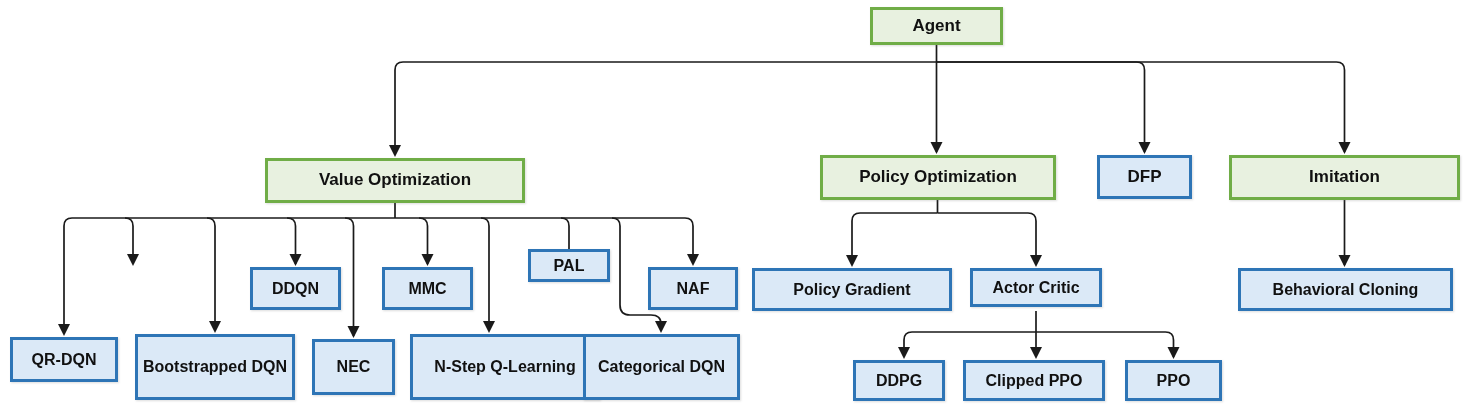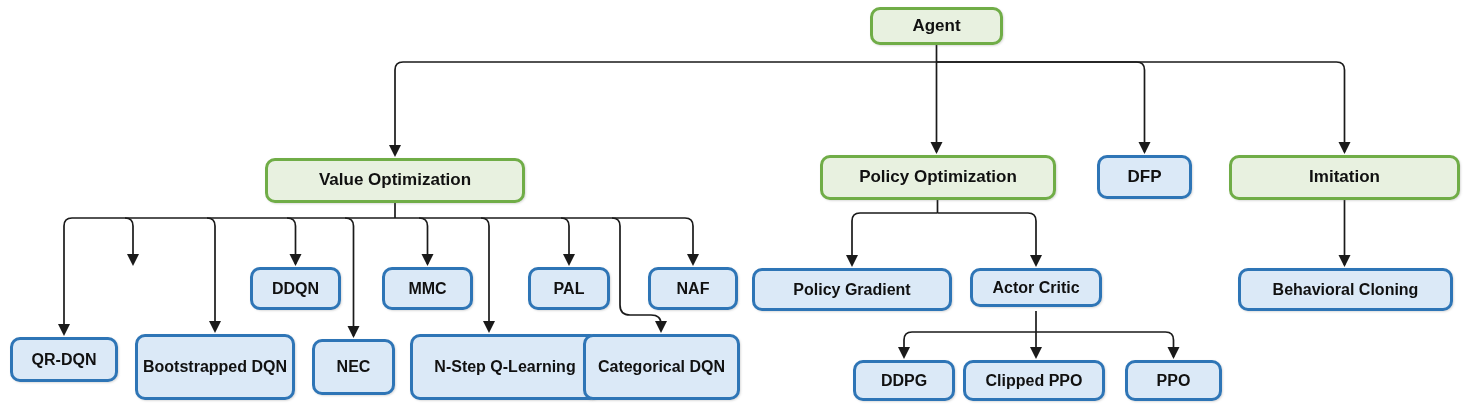--- a/index.html
+++ b/index.html
@@ -8,21 +8,21 @@
     width:1468px;height:411px;
     background:#ffffff;
     font-family:"Liberation Sans","DejaVu Sans",sans-serif;
     overflow:hidden;
   }
   #wires{position:absolute;left:0;top:0;width:1468px;height:411px;}
   .node{
     position:absolute;
     display:flex;align-items:center;justify-content:center;text-align:center;
     box-sizing:border-box;
-    border-radius:10px;
+    border-radius:0;
     font-weight:bold;
     color:var(--text,#111111);
     font-size:16px;
     line-height:1.22;
     padding:8px 4px;
     box-shadow:1px 1px 2px rgba(120,120,120,0.25);
   }
   .node.green{background:var(--green_fill,#e8f1e0);border:3px solid var(--green_border,#70ad47);}
   .node.blue{background:var(--blue_fill,#dbe9f7);border:3px solid var(--blue_border,#2e75b6);}
   .node.lvl2{font-size:17px;}
@@ -73,31 +73,31 @@
 
   <div class="node green lvl2" style="left:870px;top:7px;width:133px;height:38px">Agent</div>
 
   <div class="node green lvl2" style="left:265px;top:158px;width:260px;height:45px">Value Optimization</div>
   <div class="node green lvl2" style="left:820px;top:155px;width:236px;height:45px">Policy Optimization</div>
   <div class="node blue lvl2" style="left:1097px;top:155px;width:95px;height:44px">DFP</div>
   <div class="node green lvl2" style="left:1229px;top:155px;width:231px;height:45px">Imitation</div>
 
   <div class="node blue" style="left:250px;top:267px;width:91px;height:43px">DDQN</div>
   <div class="node blue" style="left:382px;top:267px;width:91px;height:43px">MMC</div>
-  <div class="node blue" style="left:528px;top:267px;width:82px;height:43px">PAL</div>
+  <div class="node blue" style="left:528px;top:249px;width:82px;height:33px">PAL</div>
   <div class="node blue" style="left:648px;top:267px;width:90px;height:43px">NAF</div>
 
   <div class="node blue" style="left:10px;top:337px;width:108px;height:45px">QR-DQN</div>
   <div class="node blue" style="left:135px;top:334px;width:160px;height:66px">Bootstrapped DQN</div>
   <div class="node blue" style="left:312px;top:339px;width:83px;height:56px">NEC</div>
   <div class="node blue" style="left:410px;top:334px;width:190px;height:66px">N-Step Q-Learning</div>
   <div class="node blue" style="left:583px;top:334px;width:157px;height:66px">Categorical DQN</div>
 
   <div class="node blue" style="left:752px;top:268px;width:200px;height:43px">Policy Gradient</div>
   <div class="node blue" style="left:970px;top:268px;width:132px;height:39px">Actor Critic</div>
 
-  <div class="node blue" style="left:853px;top:360px;width:102px;height:41px">DDPG</div>
+  <div class="node blue" style="left:853px;top:360px;width:92px;height:41px">DDPG</div>
   <div class="node blue" style="left:963px;top:360px;width:142px;height:41px">Clipped PPO</div>
   <div class="node blue" style="left:1125px;top:360px;width:97px;height:41px">PPO</div>
 
   <div class="node blue" style="left:1238px;top:268px;width:215px;height:43px">Behavioral Cloning</div>
 
 </div>
 
 </body></html>

